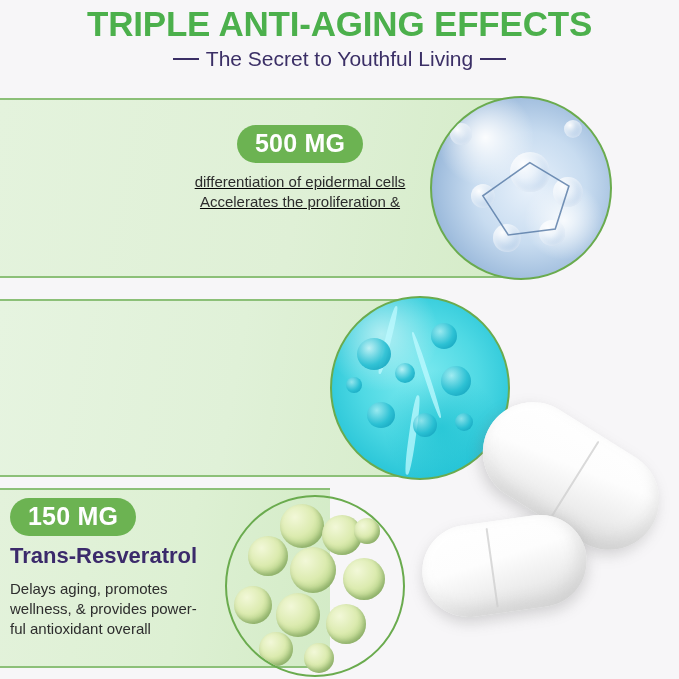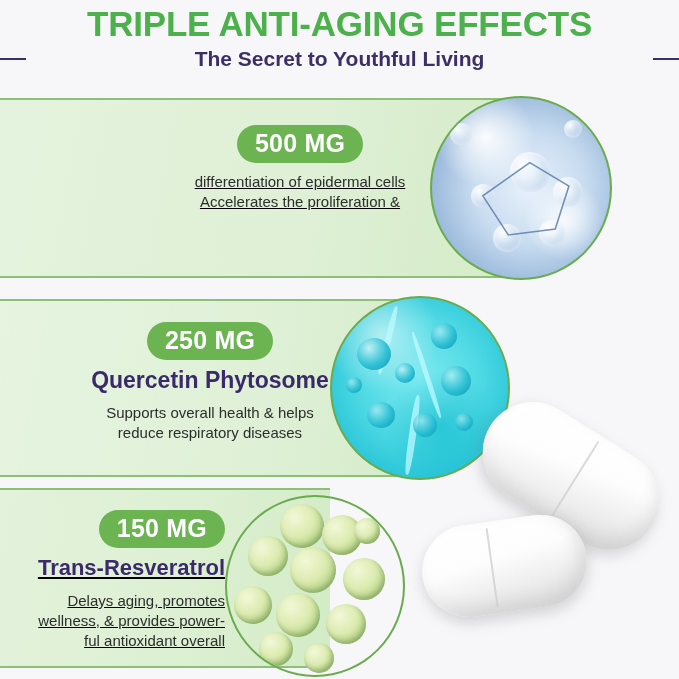--- a/index.html
+++ b/index.html
@@ -37,23 +37,22 @@
     font-weight: bold;
     letter-spacing: -0.2px;
     color: #4cb04c;
     font-family: "Liberation Sans", sans-serif;
     white-space: nowrap;
   }
   .subtitle-row {
     margin-top: 2px;
     display: flex;
     align-items: center;
-    justify-content: space-between;
+    justify-content: center;
     gap: 7px;
-    font-weight: bold;
   }
   .subtitle-dash {
     display: inline-block;
     width: 26px;
     height: 2px;
     background: #3b2f66;
   }
   .subtitle-text {
     font-size: 21px;
     line-height: 25px;
@@ -104,24 +103,23 @@
     text-decoration: underline;
   }
   .text-2 {
     left: 80px;
     top: 322px;
     width: 260px;
     text-align: center;
   }
   .text-3 {
     left: 10px;
-    top: 510px;
+    top: 498px;
     width: 215px;
-    text-align: right;
-    text-decoration: underline;
+    text-align: left;
   }
 
   .dose-badge {
     display: inline-block;
     background: #6cb352;
     color: #ffffff;
     font-size: 25px;
     line-height: 25px;
     font-weight: bold;
     padding: 6px 18px 7px 18px;
@@ -331,28 +329,20 @@
   </div>
 
   <div class="panel-text text-1">
     <span class="dose-badge">500 MG</span>
     <div class="ingredient-desc">
       <span class="l">differentiation of epidermal cells</span>
       <span class="l">Accelerates the proliferation &amp;</span>
     </div>
   </div>
 
-  <div class="panel-text text-2">
-    <span class="dose-badge">250 MG</span>
-    <div class="ingredient-name">Quercetin Phytosome</div>
-    <div class="ingredient-desc">
-      <span class="l">Supports overall health &amp; helps</span>
-      <span class="l">reduce respiratory diseases</span>
-    </div>
-  </div>
 
   <div class="panel-text text-3">
     <span class="dose-badge">150 MG</span>
     <div class="ingredient-name small">Trans-Resveratrol</div>
     <div class="ingredient-desc">
       <span class="l">Delays aging, promotes</span>
       <span class="l">wellness, &amp; provides power-</span>
       <span class="l">ful antioxidant overall</span>
     </div>
   </div>

